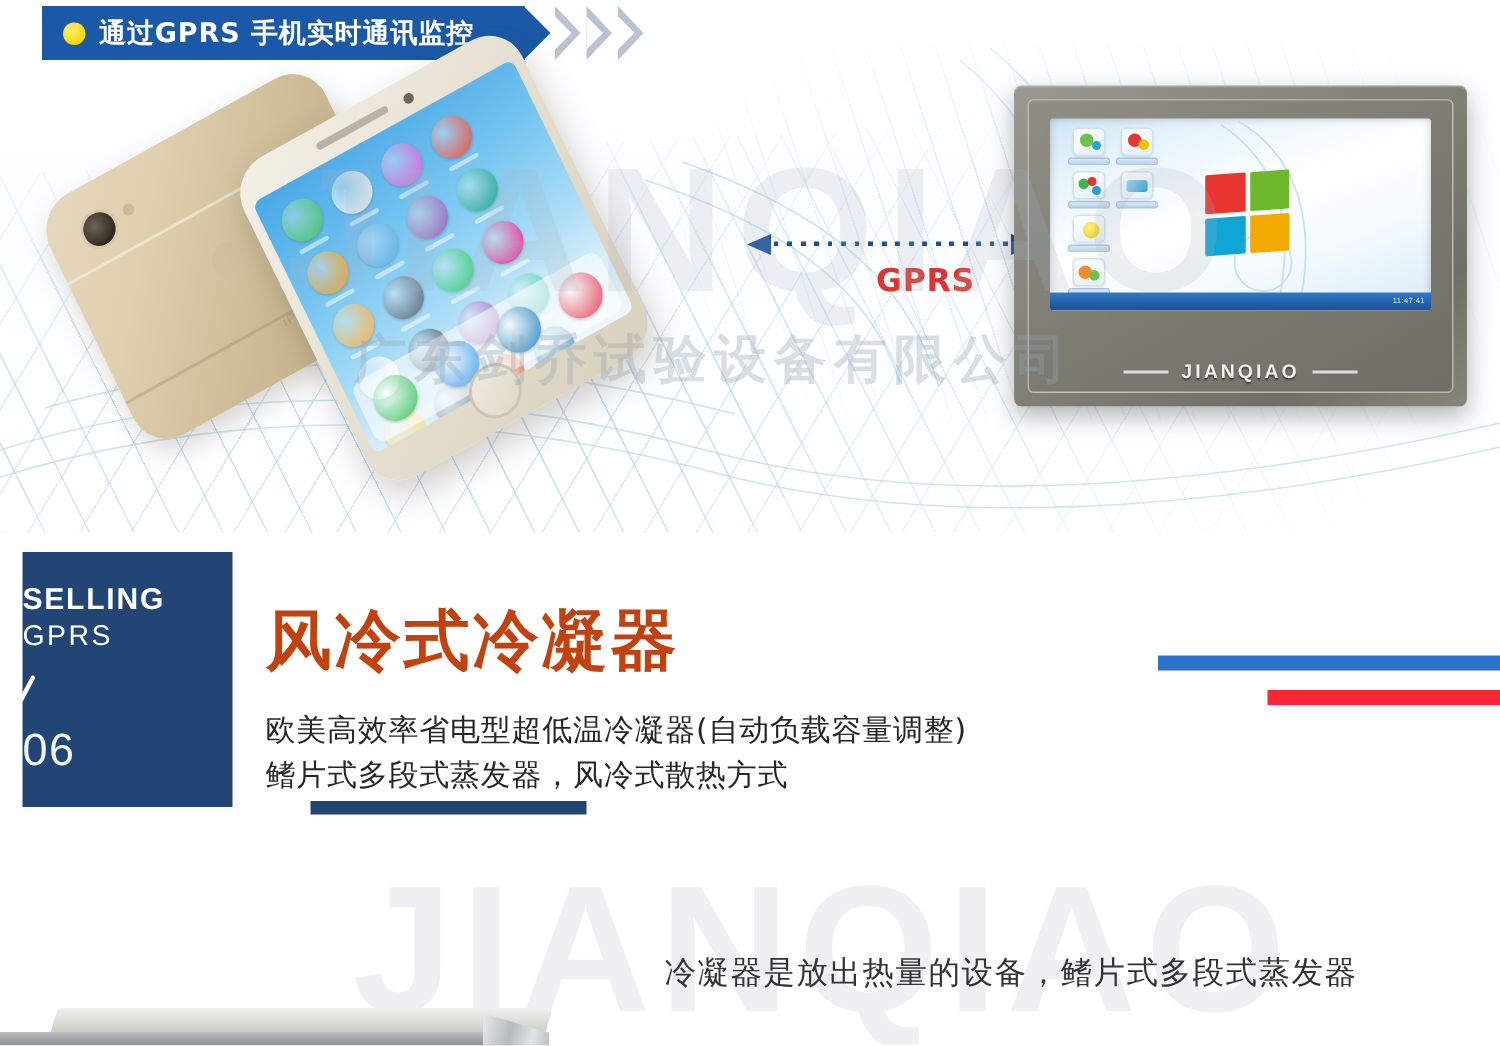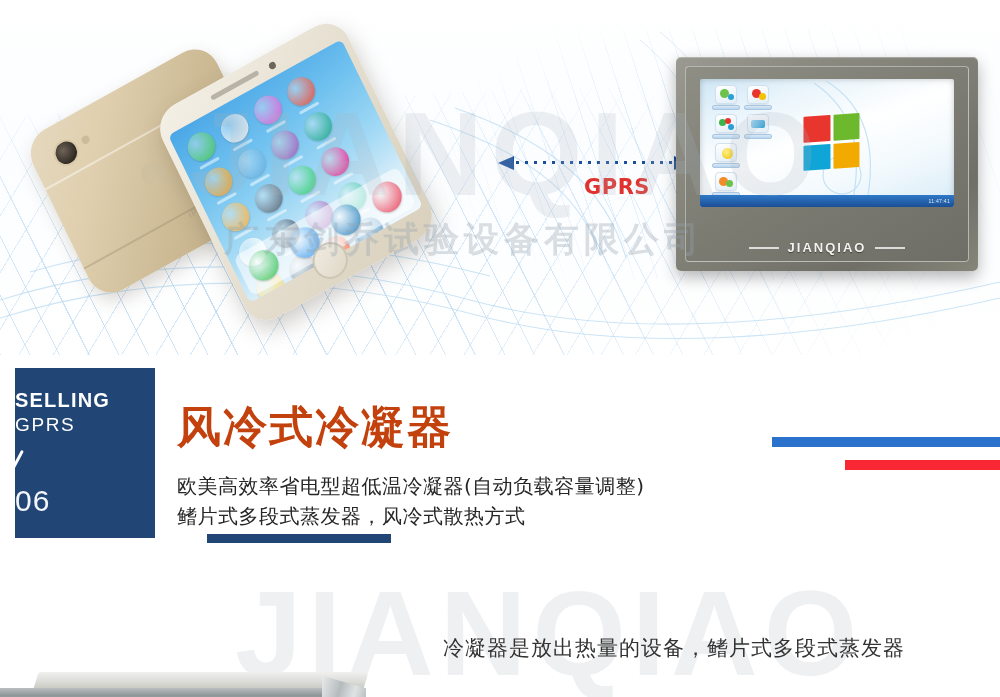--- a/index.html
+++ b/index.html
@@ -222,21 +222,21 @@
     font-family:"Liberation Sans",sans-serif;
   }
 
   
   .wm-jianqiao-top {
     position:absolute; left:190px; top:86px; font-size:118px; font-weight:bold;
     color:rgba(168,180,192,.20); letter-spacing:8px; white-space:nowrap;
     font-family:"Liberation Sans",sans-serif; pointer-events:none;
   }
   .wm-cn-top {
-    position:absolute; left:224px; top:216px; font-size:35px; font-weight:bold;
+    position:absolute; left:236px; top:216px; font-size:35px; font-weight:bold;
     color:rgba(150,162,175,.35); letter-spacing:5px; white-space:nowrap;
     font-family:"DejaVu Sans",sans-serif; pointer-events:none;
   }
 
   
   .sp-box {
     position:absolute; left:15px; top:368px; width:140px; height:170px;
     background:#214675; color:#fff;
     display:flex; flex-direction:column; align-items:flex-start; justify-content:center;
   }
@@ -311,20 +311,31 @@
         <path d="M30,272 C190,226 350,240 490,276"></path>
         <path d="M430,120 C520,150 580,190 600,255"></path>
         <path d="M455,108 C552,142 606,188 626,258"></path>
       </g>
       <g fill="none" stroke="#d3e8f7" stroke-width="1" opacity=".8">
         <path d="M640,40 C700,90 720,150 706,238"></path>
         <path d="M660,32 C726,86 744,152 728,244"></path>
       </g>
     </svg>
 
+    <div class="banner-wrap">
+      <div class="banner">
+        <span class="banner-dot"></span>
+        <span class="banner-text">通过GPRS 手机实时通讯监控</span>
+      </div>
+      <div class="chevs">
+        <span class="chev"></span>
+        <span class="chev"></span>
+        <span class="chev"></span>
+      </div>
+    </div>
 
     <div class="phones">
       <div class="phone-back">
         <span class="cam"></span>
         <span class="flash"></span>
         <span class="band1"></span>
         <span class="band2"></span>
         <span class="logo"></span>
         <span class="brand">iPhone</span>
       </div>

